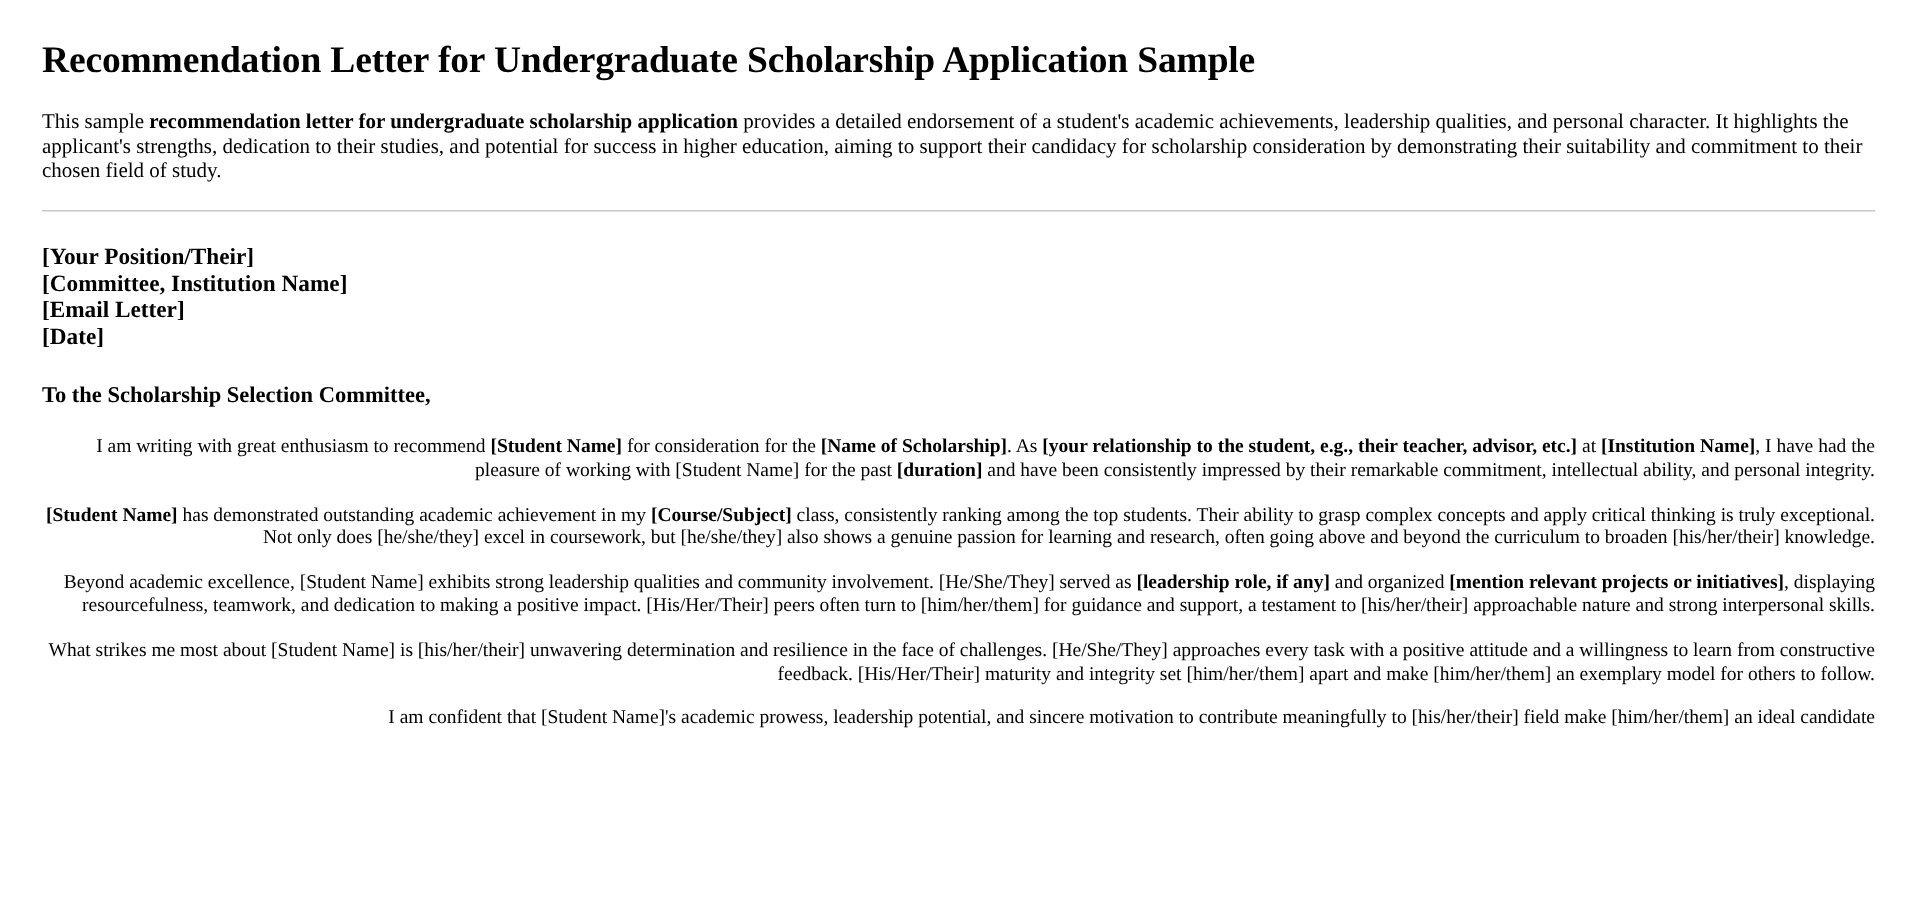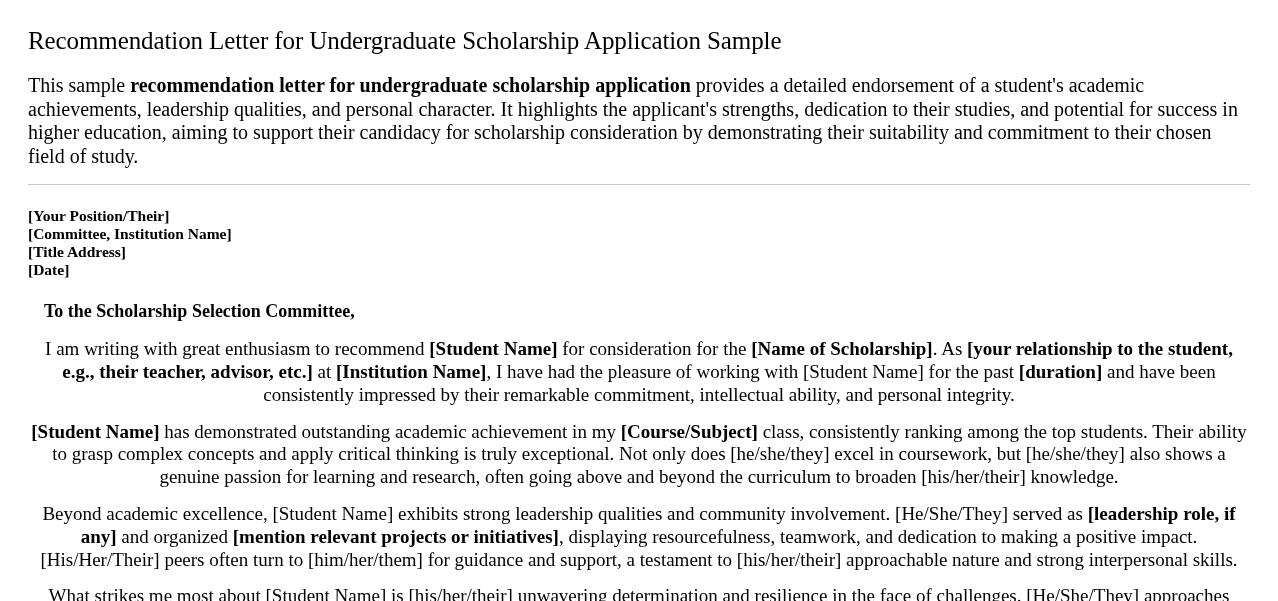--- a/index.html
+++ b/index.html
@@ -14,72 +14,72 @@
     font-family: "Liberation Serif", serif;
     color: #000000;
   }
   .page {
     padding: 18px 28px 0 28px;
     box-sizing: border-box;
   }
   h1.doc-title {
     font-size: 25px;
     line-height: 1.2;
-    font-weight: normal;
+    font-weight: bold;
     margin: 8px 0 18px 0;
     letter-spacing: -0.1px;
   }
   p.intro {
-    font-size: 20px;
+    font-size: 14px;
     line-height: 1.18;
     margin: 0 0 14px 0;
     text-align: left;
   }
   hr.divider {
     border: none;
     border-top: 1px solid #c8c8c8;
     margin: 16px 0 22px 0;
   }
   .address-block {
     font-size: 15.5px;
     line-height: 1.16;
     font-weight: bold;
     margin-bottom: 22px;
   }
   .address-block div {
     white-space: pre;
   }
   .salutation {
-    font-size: 18px;
+    font-size: 15px;
     font-weight: bold;
-    margin: 0 0 16px 16px;
+    margin: 0 0 16px 0;
   }
   p.body-para {
-    font-size: 19px;
+    font-size: 13px;
     line-height: 1.2;
     margin: 0 0 14px 0;
-    text-align: center;
+    text-align: right;
   }
   b, strong { font-weight: bold; }
 </style>
 </head>
 <body>
 
 <div class="page">
 
   <h1 class="doc-title">Recommendation Letter for Undergraduate Scholarship Application Sample</h1>
 
   <p class="intro">This sample <b>recommendation letter for undergraduate scholarship application</b> provides a detailed endorsement of a student's academic achievements, leadership qualities, and personal character. It highlights the applicant's strengths, dedication to their studies, and potential for success in higher education, aiming to support their candidacy for scholarship consideration by demonstrating their suitability and commitment to their chosen field of study.</p>
 
   <hr class="divider">
 
   <div class="address-block">
     <div>[Your Position/Their]</div>
     <div>[Committee, Institution Name]</div>
-    <div>[Title Address]</div>
+    <div>[Email Letter]</div>
     <div>[Date]</div>
   </div>
 
   <p class="salutation">To the Scholarship Selection Committee,</p>
 
   <p class="body-para">I am writing with great enthusiasm to recommend <b>[Student Name]</b> for consideration for the <b>[Name of Scholarship]</b>. As <b>[your relationship to the student, e.g., their teacher, advisor, etc.]</b> at <b>[Institution Name]</b>, I have had the pleasure of working with [Student Name] for the past <b>[duration]</b> and have been consistently impressed by their remarkable commitment, intellectual ability, and personal integrity.</p>
   <p class="body-para"><b>[Student Name]</b> has demonstrated outstanding academic achievement in my <b>[Course/Subject]</b> class, consistently ranking among the top students. Their ability to grasp complex concepts and apply critical thinking is truly exceptional. Not only does [he/she/they] excel in coursework, but [he/she/they] also shows a genuine passion for learning and research, often going above and beyond the curriculum to broaden [his/her/their] knowledge.</p>
   <p class="body-para">Beyond academic excellence, [Student Name] exhibits strong leadership qualities and community involvement. [He/She/They] served as <b>[leadership role, if any]</b> and organized <b>[mention relevant projects or initiatives]</b>, displaying resourcefulness, teamwork, and dedication to making a positive impact. [His/Her/Their] peers often turn to [him/her/them] for guidance and support, a testament to [his/her/their] approachable nature and strong interpersonal skills.</p>
   <p class="body-para">What strikes me most about [Student Name] is [his/her/their] unwavering determination and resilience in the face of challenges. [He/She/They] approaches every task with a positive attitude and a willingness to learn from constructive feedback. [His/Her/Their] maturity and integrity set [him/her/them] apart and make [him/her/them] an exemplary model for others to follow.</p>
   <p class="body-para">I am confident that [Student Name]'s academic prowess, leadership potential, and sincere motivation to contribute meaningfully to [his/her/their] field make [him/her/them] an ideal candidate</p>

